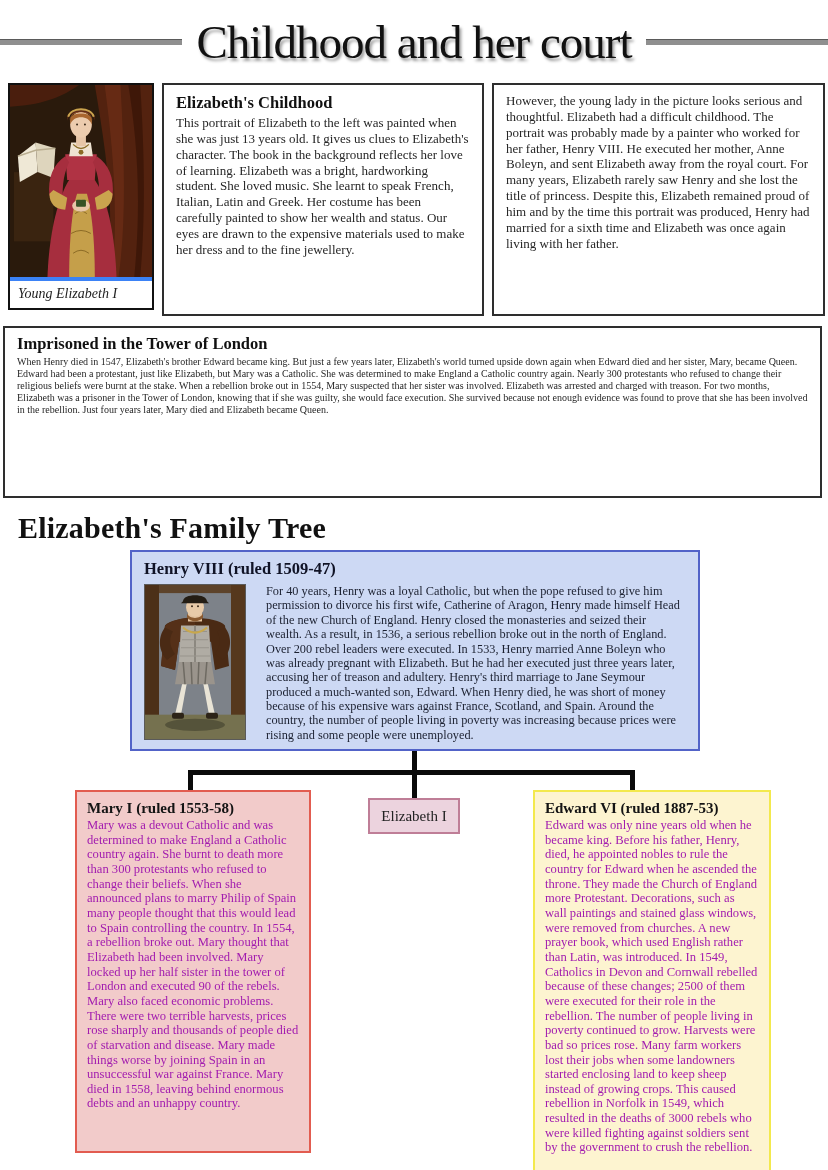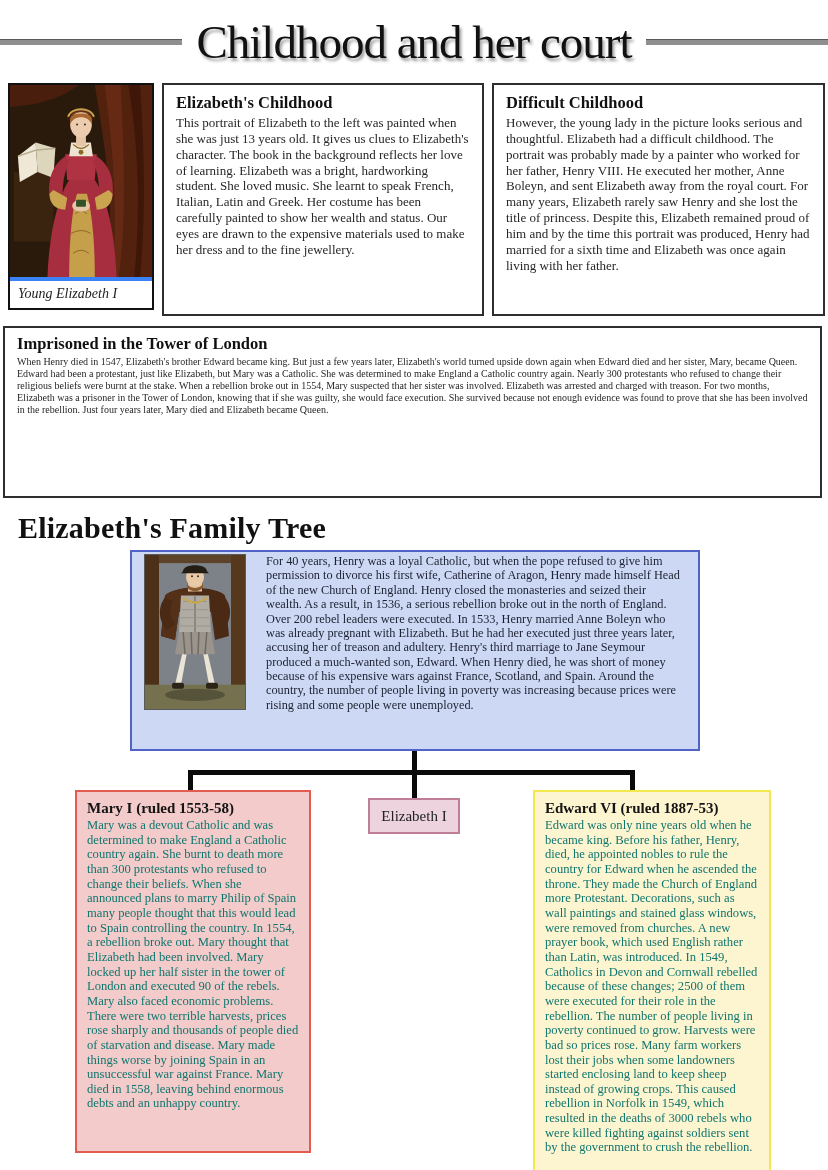--- a/index.html
+++ b/index.html
@@ -111,21 +111,21 @@
     padding: 8px 10px; overflow: hidden;
   }
   .edward-box {
     position: absolute; left: 533px; top: 240px;
     width: 238px; height: 390px; box-sizing: border-box;
     background: var(--edward-bg, #fdf4d0);
     border: 2px solid var(--edward-border, #f3e94d);
     padding: 8px 10px; overflow: hidden;
   }
   .child-heading { font-weight: bold; font-size: 15px; color: #141414; margin-bottom: 1px; }
-  .child-body { font-size: 12.6px; line-height: 1.165; color: #0f766e; }
+  .child-body { font-size: 12.6px; line-height: 1.165; color: #a21caf; }
 
   .elizabeth-box {
     position: absolute; left: 368px; top: 248px;
     width: 92px; height: 36px; box-sizing: border-box;
     background: var(--elizabeth-bg, #ecd3de);
     border: 2px solid var(--elizabeth-border, #bf7e97);
     display: flex; align-items: center; justify-content: center;
     font-size: 15px; color: #222;
   }
 </style>
@@ -175,35 +175,35 @@
     </svg>
     <div class="portrait-caption">Young Elizabeth I</div>
   </div>
 
   <div class="text-box box-childhood">
     <div class="box-heading">Elizabeth's Childhood</div>
     <div class="box-body">This portrait of Elizabeth to the left was painted when she was just 13 years old. It gives us clues to Elizabeth's character. The book in the background reflects her love of learning. Elizabeth was a bright, hardworking student. She loved music. She learnt to speak French, Italian, Latin and Greek. Her costume has been carefully painted to show her wealth and status. Our eyes are drawn to the expensive materials used to make her dress and to the fine jewellery.</div>
   </div>
 
   <div class="text-box box-difficult">
-    <div class="box-heading">Difficult Childhood</div>
     <div class="box-body">However, the young lady in the picture looks serious and thoughtful. Elizabeth had a difficult childhood. The portrait was probably made by a painter who worked for her father, Henry VIII. He executed her mother, Anne Boleyn, and sent Elizabeth away from the royal court. For many years, Elizabeth rarely saw Henry and she lost the title of princess. Despite this, Elizabeth remained proud of him and by the time this portrait was produced, Henry had married for a sixth time and Elizabeth was once again living with her father.</div>
   </div>
 </div>
 
 <div class="tower-box">
   <div class="box-heading">Imprisoned in the Tower of London</div>
   <div class="box-body">When Henry died in 1547, Elizabeth's brother Edward became king. But just a few years later, Elizabeth's world turned upside down again when Edward died and her sister, Mary, became Queen. Edward had been a protestant, just like Elizabeth, but Mary was a Catholic. She was determined to make England a Catholic country again. Nearly 300 protestants who refused to change their religious beliefs were burnt at the stake. When a rebellion broke out in 1554, Mary suspected that her sister was involved. Elizabeth was arrested and charged with treason. For two months, Elizabeth was a prisoner in the Tower of London, knowing that if she was guilty, she would face execution. She survived because not enough evidence was found to prove that she has been involved in the rebellion. Just four years later, Mary died and Elizabeth became Queen.</div>
 </div>
 
 <div class="tree-heading">Elizabeth's Family Tree</div>
 
 <div class="tree">
 
   <div class="henry-box">
+    <div class="henry-heading">Henry VIII (ruled 1509-47)</div>
     <div class="henry-content">
       <div class="henry-portrait">
         <svg viewBox="0 0 100 152" preserveAspectRatio="none">
           <rect width="100" height="152" fill="#7d8289"></rect>
           <rect x="0" y="0" width="14" height="152" fill="#4c3018"></rect>
           <rect x="86" y="0" width="14" height="152" fill="#56381d"></rect>
           <rect x="14" y="0" width="72" height="8" fill="#5d432a"></rect>
           <rect x="0" y="128" width="100" height="24" fill="#75714f"></rect>
           <ellipse cx="50" cy="138" rx="30" ry="6" fill="#55533a"></ellipse>
           <path d="M42 96 L36 128 L30 128 L38 94 Z" fill="#e9e4d6"></path>

